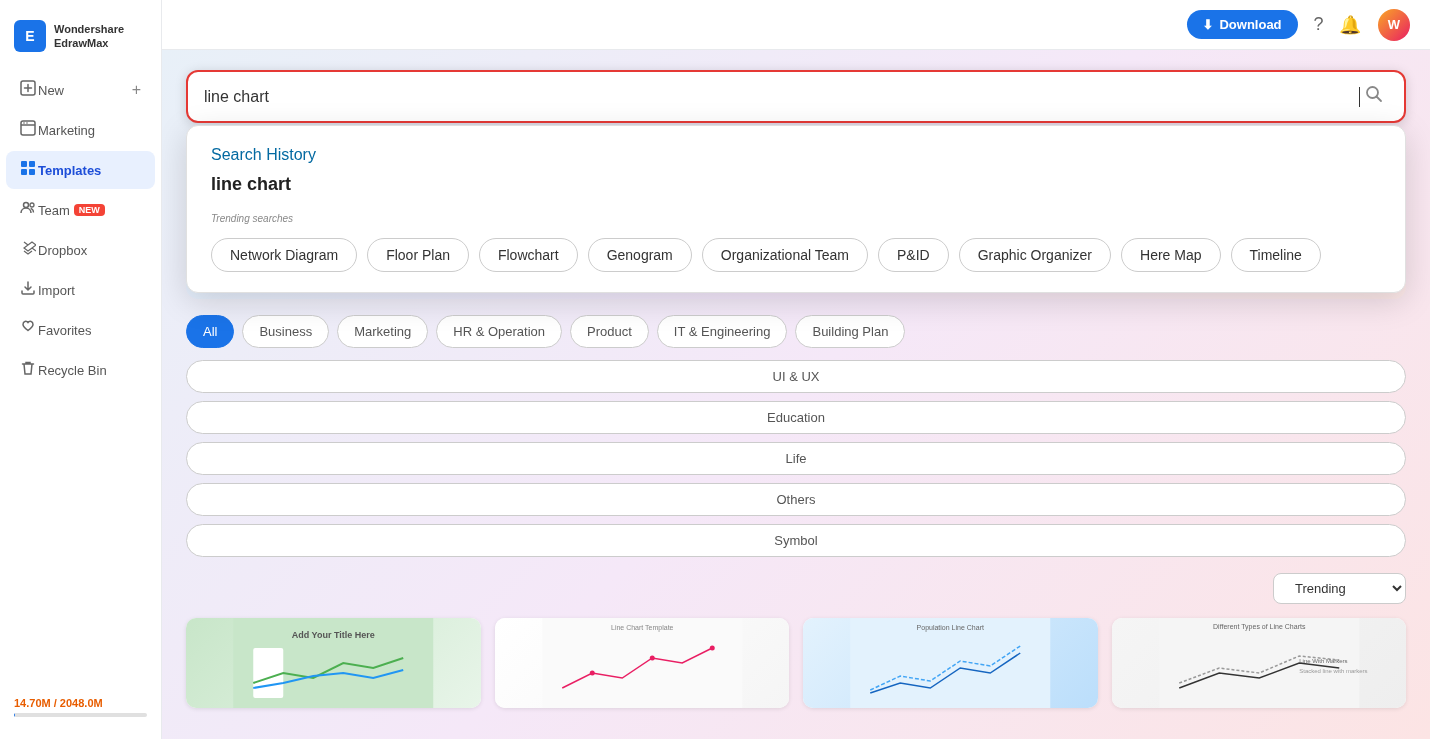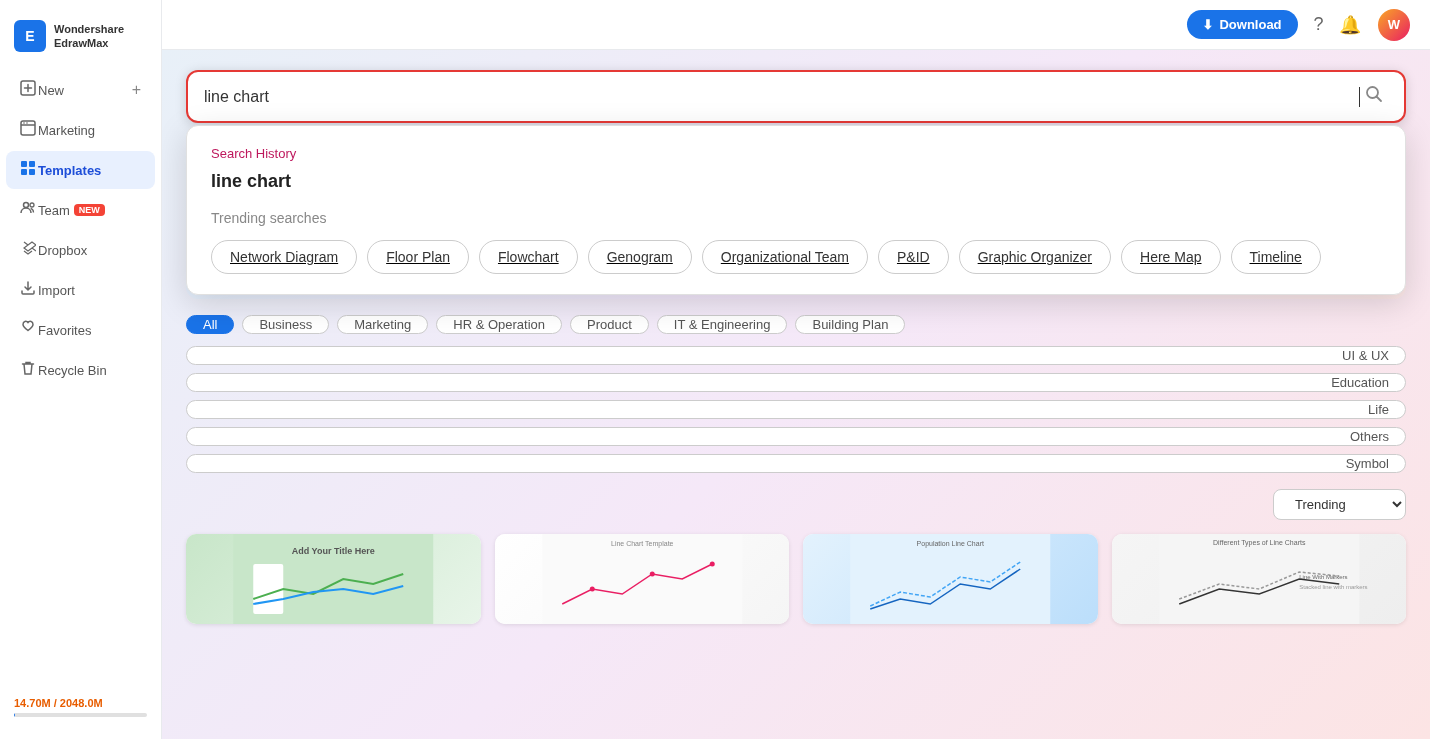--- a/index.html
+++ b/index.html
@@ -185,41 +185,41 @@
       left: 0;
       right: 0;
       background: white;
       border: 1px solid #e0e0e0;
       border-radius: 12px;
       padding: 20px 24px;
       box-shadow: 0 8px 32px rgba(0,0,0,0.15);
       z-index: 200;
     }
     .dropdown-section-title {
-      font-size: 13px;
-      color: #be185d;
+      font-size: 16px;
+      color: #0369a1;
       margin-bottom: 10px;
     }
     .history-item {
       font-size: 18px;
       font-weight: 600;
       color: #222;
       margin-bottom: 18px;
       cursor: pointer;
     }
     .trending-title {
-      font-size: 14px;
+      font-size: 10px;
       color: #888;
       margin-bottom: 14px;
+      font-style: italic;
     }
     .trending-tags {
       display: flex;
       flex-wrap: wrap;
       gap: 10px;
-      text-decoration: underline;
     }
     .tag {
       border: 1.5px solid #ccc;
       border-radius: 20px;
       padding: 8px 18px;
       font-size: 14px;
       color: #333;
       cursor: pointer;
       background: white;
       transition: all 0.15s;
@@ -290,26 +290,25 @@
     
     .filter-row {
       display: flex;
       gap: 8px;
       flex-wrap: wrap;
       margin-bottom: 16px;
     }
     .filter-pill {
       border: 1.5px solid #ccc;
       border-radius: 20px;
-      padding: 1px 16px;
+      padding: 8px 16px;
       font-size: 13px;
       color: #555;
       cursor: pointer;
       background: white;
-      text-align: right;
     }
     .filter-pill.active {
       background: #1a73e8;
       color: white;
       border-color: #1a73e8;
     }
 
     
     .sort-row {
       display: flex;

